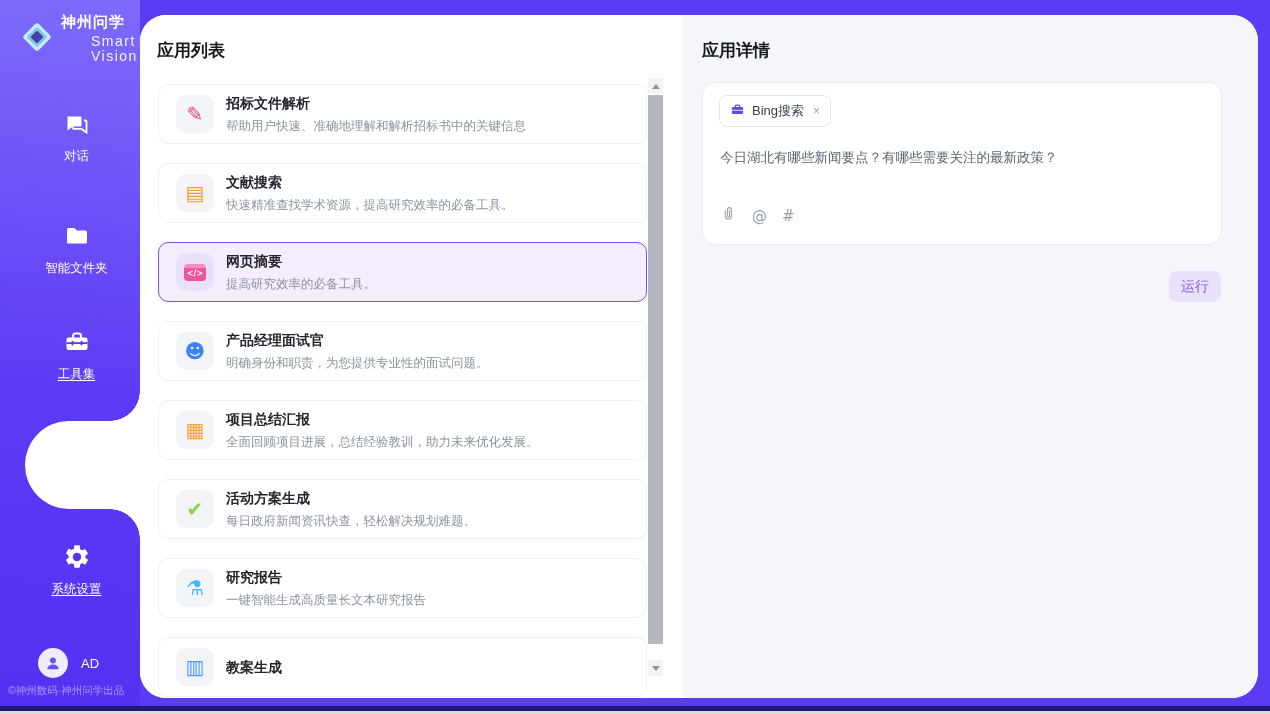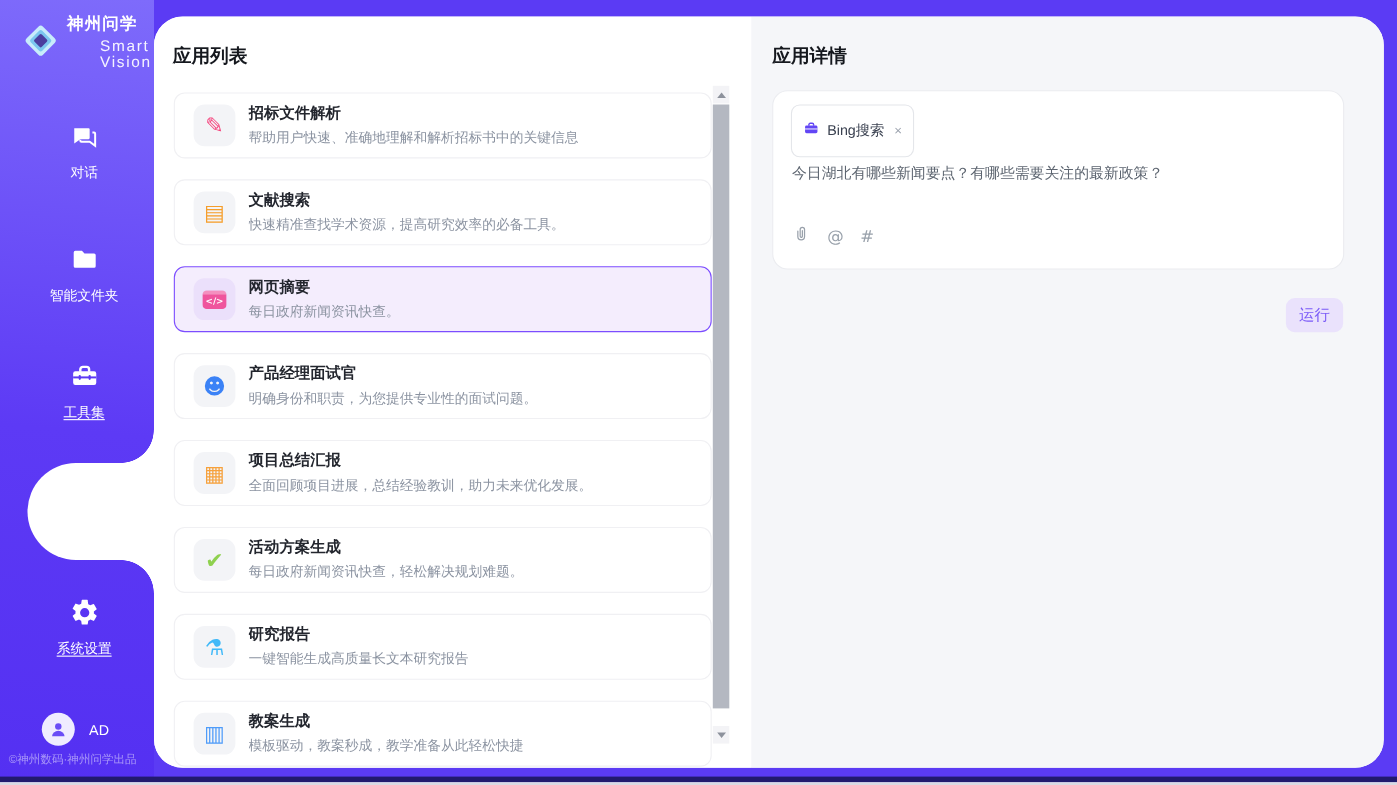--- a/index.html
+++ b/index.html
@@ -70,21 +70,21 @@
   .tri-up { width:0; height:0; border-left:4px solid transparent; border-right:4px solid transparent; border-bottom:5px solid #8d929c; }
   .tri-down { width:0; height:0; border-left:4px solid transparent; border-right:4px solid transparent; border-top:5px solid #8d929c; }
   .sb-thumb { position:absolute; left:508px; top:80px; width:15px; height:549px; background:#b4b8c1; cursor:pointer; }
   
   .panel-detail .panel-title { left:19px; }
   .input-card {
     position:absolute; left:19px; top:67px; width:520px; height:163px;
     background:#fff; border:1px solid #ebecf0; border-radius:14px;
   }
   .chip {
-    position:absolute; left:16px; top:12px; height:48px; background:#fff;
+    position:absolute; left:16px; top:12px; height:32px; background:#fff;
     border:1px solid #e4e6ea; border-radius:8px; display:inline-flex; align-items:center; gap:7px;
     padding:0 10px; cursor:pointer;
   }
   .chip-label { font-size:13px; color:#3a4150; }
   .chip-close { font-size:12px; color:#9aa1ad; margin-left:2px; cursor:pointer; }
   .prompt { position:absolute; left:17px; top:66px; width:480px; font-size:13.5px; color:#5d6570; cursor:text; }
   .attach-row { position:absolute; left:17px; bottom:17px; display:flex; align-items:center; gap:15px; }
   .attach-glyph { font-size:15px; color:#99a1ab; cursor:pointer; font-family:"DejaVu Sans",sans-serif; }
   .run-btn {
     position:absolute; right:37px; top:256px; width:52px; height:31px;
@@ -197,21 +197,21 @@
       <span class="card-desc" style="display:block">快速精准查找学术资源，提高研究效率的必备工具。</span>
     </span>
   </div>
 
   <div class="card selected">
     <span class="tile">
       <span class="glyph badge" style="background: rgb(239, 85, 157);">&lt;/&gt;</span>
     </span>
     <span class="card-text">
       <span class="card-title">网页摘要</span>
-      <span class="card-desc" style="display:block">每日政府新闻资讯快查。</span>
+      <span class="card-desc" style="display:block">提高研究效率的必备工具。</span>
     </span>
   </div>
 
   <div class="card">
     <span class="tile">
       <span class="glyph" style="color: rgb(59, 130, 246);">☻</span>
     </span>
     <span class="card-text">
       <span class="card-title">产品经理面试官</span>
       <span class="card-desc" style="display:block">明确身份和职责，为您提供专业性的面试问题。</span>
@@ -247,21 +247,20 @@
       <span class="card-desc" style="display:block">一键智能生成高质量长文本研究报告</span>
     </span>
   </div>
 
   <div class="card">
     <span class="tile">
       <span class="glyph" style="color: rgb(79, 156, 249);">▥</span>
     </span>
     <span class="card-text">
       <span class="card-title">教案生成</span>
-      <span class="card-desc" style="display:block">模板驱动，教案秒成，教学准备从此轻松快捷</span>
     </span>
   </div>
 </div>
 
     <div class="sb-btn sb-up">
         <span class="tri-up"></span>
       </div>
     <div class="sb-thumb"></div>
     <div class="sb-btn sb-down">
         <span class="tri-down"></span>

